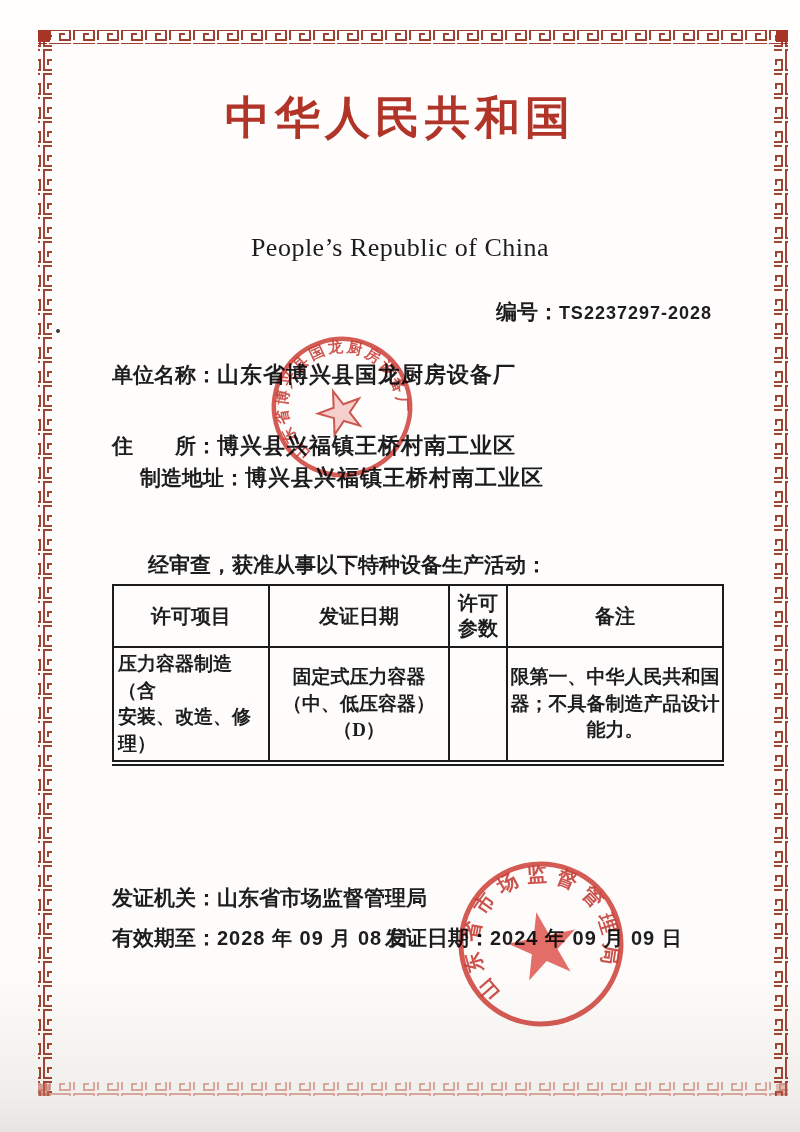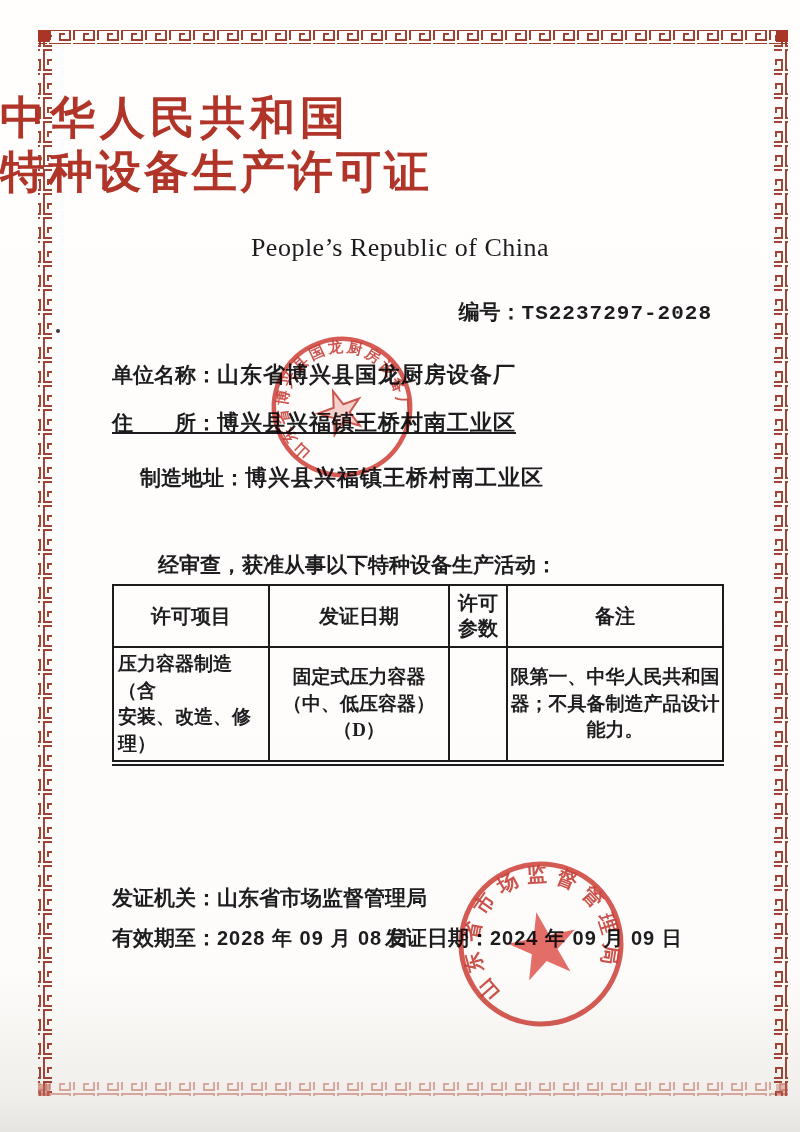--- a/index.html
+++ b/index.html
@@ -7,43 +7,43 @@
     position:relative;
     width:800px;height:1132px;
     overflow:hidden;
     background:linear-gradient(180deg,#fffefd 0%,#fdfcfa 86%,#f0eeea 97%,#e7e5e1 100%);
     font-family:"Liberation Serif","DejaVu Serif",serif;
     color:#1d1d1f;
   }
   .frame{position:absolute;left:0;top:0;z-index:1;}
   .abs{position:absolute;z-index:2;}
   .title-cn{
-    left:0;width:800px;
+    left:0;width:800px;text-align:center;
     color:#b13429;font-weight:700;
     font-size:45px;line-height:1.0;letter-spacing:5px;
   }
   .t1{top:96px;}
   .t2{top:150px;letter-spacing:3px;}
   .title-en{
     left:0;width:800px;text-align:center;
     font-size:26px;line-height:1.0;color:#1c1c1e;letter-spacing:0.5px;
   }
   .e1{top:202px;}
   .e2{top:235px;}
   .serial{top:298px;right:88px;font-size:21px;font-weight:700;}
   .serial .mono{
-    font-family:Liberation Mono, monospace;
-    font-weight:700;letter-spacing:1px;font-size:21px;margin-top:17px;
+    font-family:Liberation Sans, sans-serif;
+    font-weight:700;letter-spacing:1px;font-size:18px;margin-top:17px;
   }
   .field{left:112px;font-size:21px;font-weight:700;white-space:nowrap;}
   .field .fvalue{font-size:22px;letter-spacing:1px;}
   .f1{top:360px;}
-  .f2{top:408px;text-decoration:underline;}
+  .f2{top:431px;}
   .f3{top:463px;margin-left:28px;}
-  .intro{left:158px;top:551px;font-size:21px;font-weight:700;}
+  .intro{left:148px;top:551px;font-size:21px;font-weight:700;}
   .tbl-wrap{left:112px;top:584px;width:576px;}
   table.tbl{
     width:610px;border-collapse:collapse;table-layout:fixed;
     border:2px solid #1c1c1c;border-bottom:6px double #1c1c1c;
   }
   .tbl th,.tbl td{
     border:2px solid #1c1c1c;
     font-weight:700;color:#1d1d1f;
     white-space:pre-line;
     vertical-align:middle;text-align:center;
@@ -84,21 +84,20 @@
     <rect x="38" y="1082" width="750" height="14" fill="url(#mhl)" opacity="0.55"></rect>
     <rect x="38" y="30" width="14" height="1066" fill="url(#mv)" opacity="0.9"></rect>
     <rect x="774" y="30" width="14" height="1066" fill="url(#mv)" opacity="0.9"></rect>
     <rect x="38" y="30" width="12" height="12" fill="#a83525"></rect>
     <rect x="776" y="30" width="12" height="12" fill="#a83525"></rect>
     <rect x="38" y="1084" width="12" height="12" fill="#c26a5c" opacity="0.6"></rect>
     <rect x="776" y="1084" width="12" height="12" fill="#c26a5c" opacity="0.4"></rect>
   </svg>
 
   <div class="abs title-cn t1">中华人民共和国</div>
-  <div class="abs title-cn t2">特种设备生产许可证</div>
   <div class="abs title-en e2">People’s Republic of China</div>
 
   <div class="abs serial"><span>编号：</span><span class="mono">TS2237297-2028</span></div>
 
   <div class="abs field f1"><span class="flabel">单位名称：</span><span class="fvalue">山东省博兴县国龙厨房设备厂</span></div>
   <div class="abs field f2"><span class="flabel">住　　所：</span><span class="fvalue">博兴县兴福镇王桥村南工业区</span></div>
   <div class="abs field f3"><span class="flabel">制造地址：</span><span class="fvalue">博兴县兴福镇王桥村南工业区</span></div>
 
   <div class="abs intro">经审查，获准从事以下特种设备生产活动：</div>
 

